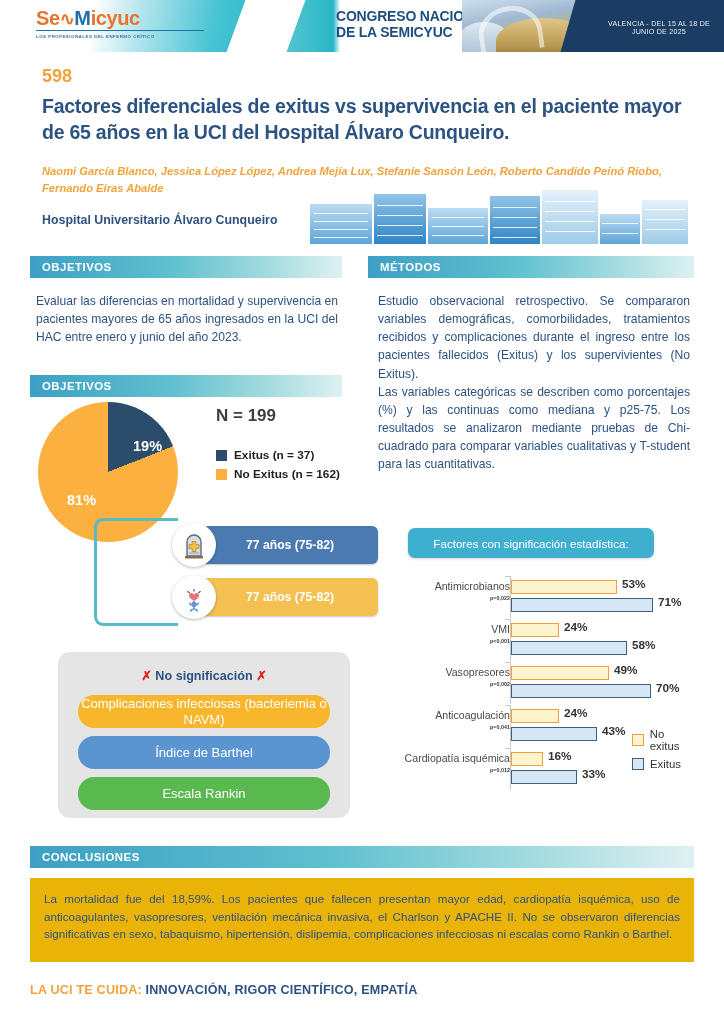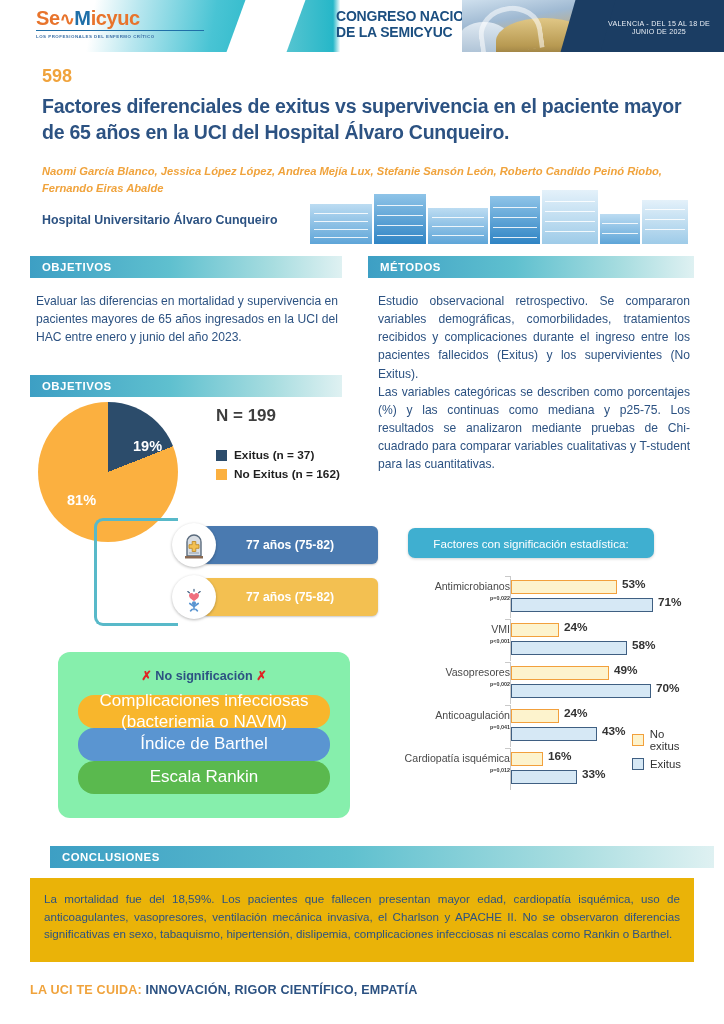--- a/index.html
+++ b/index.html
@@ -143,28 +143,28 @@
   .age-bar.gold { background:#f3c051; }
   .age-icon {
     position:absolute; left:-6px; top:-3px; width:44px; height:44px; border-radius:50%;
     background:#fff; box-shadow:0 1px 3px rgba(0,0,0,.28);
     display:flex; align-items:center; justify-content:center; z-index:2;
   }
 
   
   .nosig {
     position:absolute; left:58px; top:652px; width:292px; height:166px;
-    background:#86efac; border-radius:12px; padding:10px 20px;
+    background:#e5e5e5; border-radius:12px; padding:10px 20px;
   }
   .nosig-title {
     text-align:center; color:#2c5282; font-size:12.6px; font-weight:700; margin:6px 0 12px;
   }
   .nosig-title .x { color:#e02424; font-weight:700; }
   .nosig-item {
-    height:33px; border-radius:16px; margin-bottom:0; color:#fff; font-size:17px;
+    height:33px; border-radius:16px; margin-bottom:8px; color:#fff; font-size:13px;
     display:flex; align-items:center; justify-content:center; text-align:center; line-height:1.2;
   }
   .nosig-item.c1 { background:#f8b62c; }
   .nosig-item.c2 { background:#5ab94e; }
   .nosig-item.c3 { background:#5a95d1; }
 
   
   .fac-btn {
     position:absolute; left:408px; top:528px; width:246px; height:30px; border-radius:7px;
     background:#3fafd0; color:#fff; font-size:11.6px;
@@ -188,21 +188,21 @@
   }
   .bc-val.b2 { top:17px; }
   .bc-leg { position:absolute; left:236px; top:150px; }
   .bc-leg-row { display:flex; align-items:center; gap:6px; margin-bottom:6px; }
   .bc-leg-sw { width:12px; height:12px; }
   .bc-leg-sw.o { background:#fdf3cd; border:1.4px solid #f2a03c; }
   .bc-leg-sw.b { background:#d6e8f5; border:1.4px solid #3f5f82; }
   .bc-leg-tx { font-size:11.4px; color:#333; }
 
   
-  .conc-head { position:absolute; left:30px; top:846px; width:664px;margin-left:20px; }
+  .conc-head { position:absolute; left:30px; top:846px; width:664px; }
   .conc-box {
     position:absolute; left:30px; top:878px; width:664px; height:84px;
     background:#eab308; padding:12px 14px;
     color:#2c5282; font-size:11.6px; line-height:1.52; text-align:justify;
   }
   .footer {
     position:absolute; left:30px; top:983px;
     font-size:12.6px; font-weight:700; letter-spacing:0.2px;
   }
   .footer .o { color:#f0a33c; }

